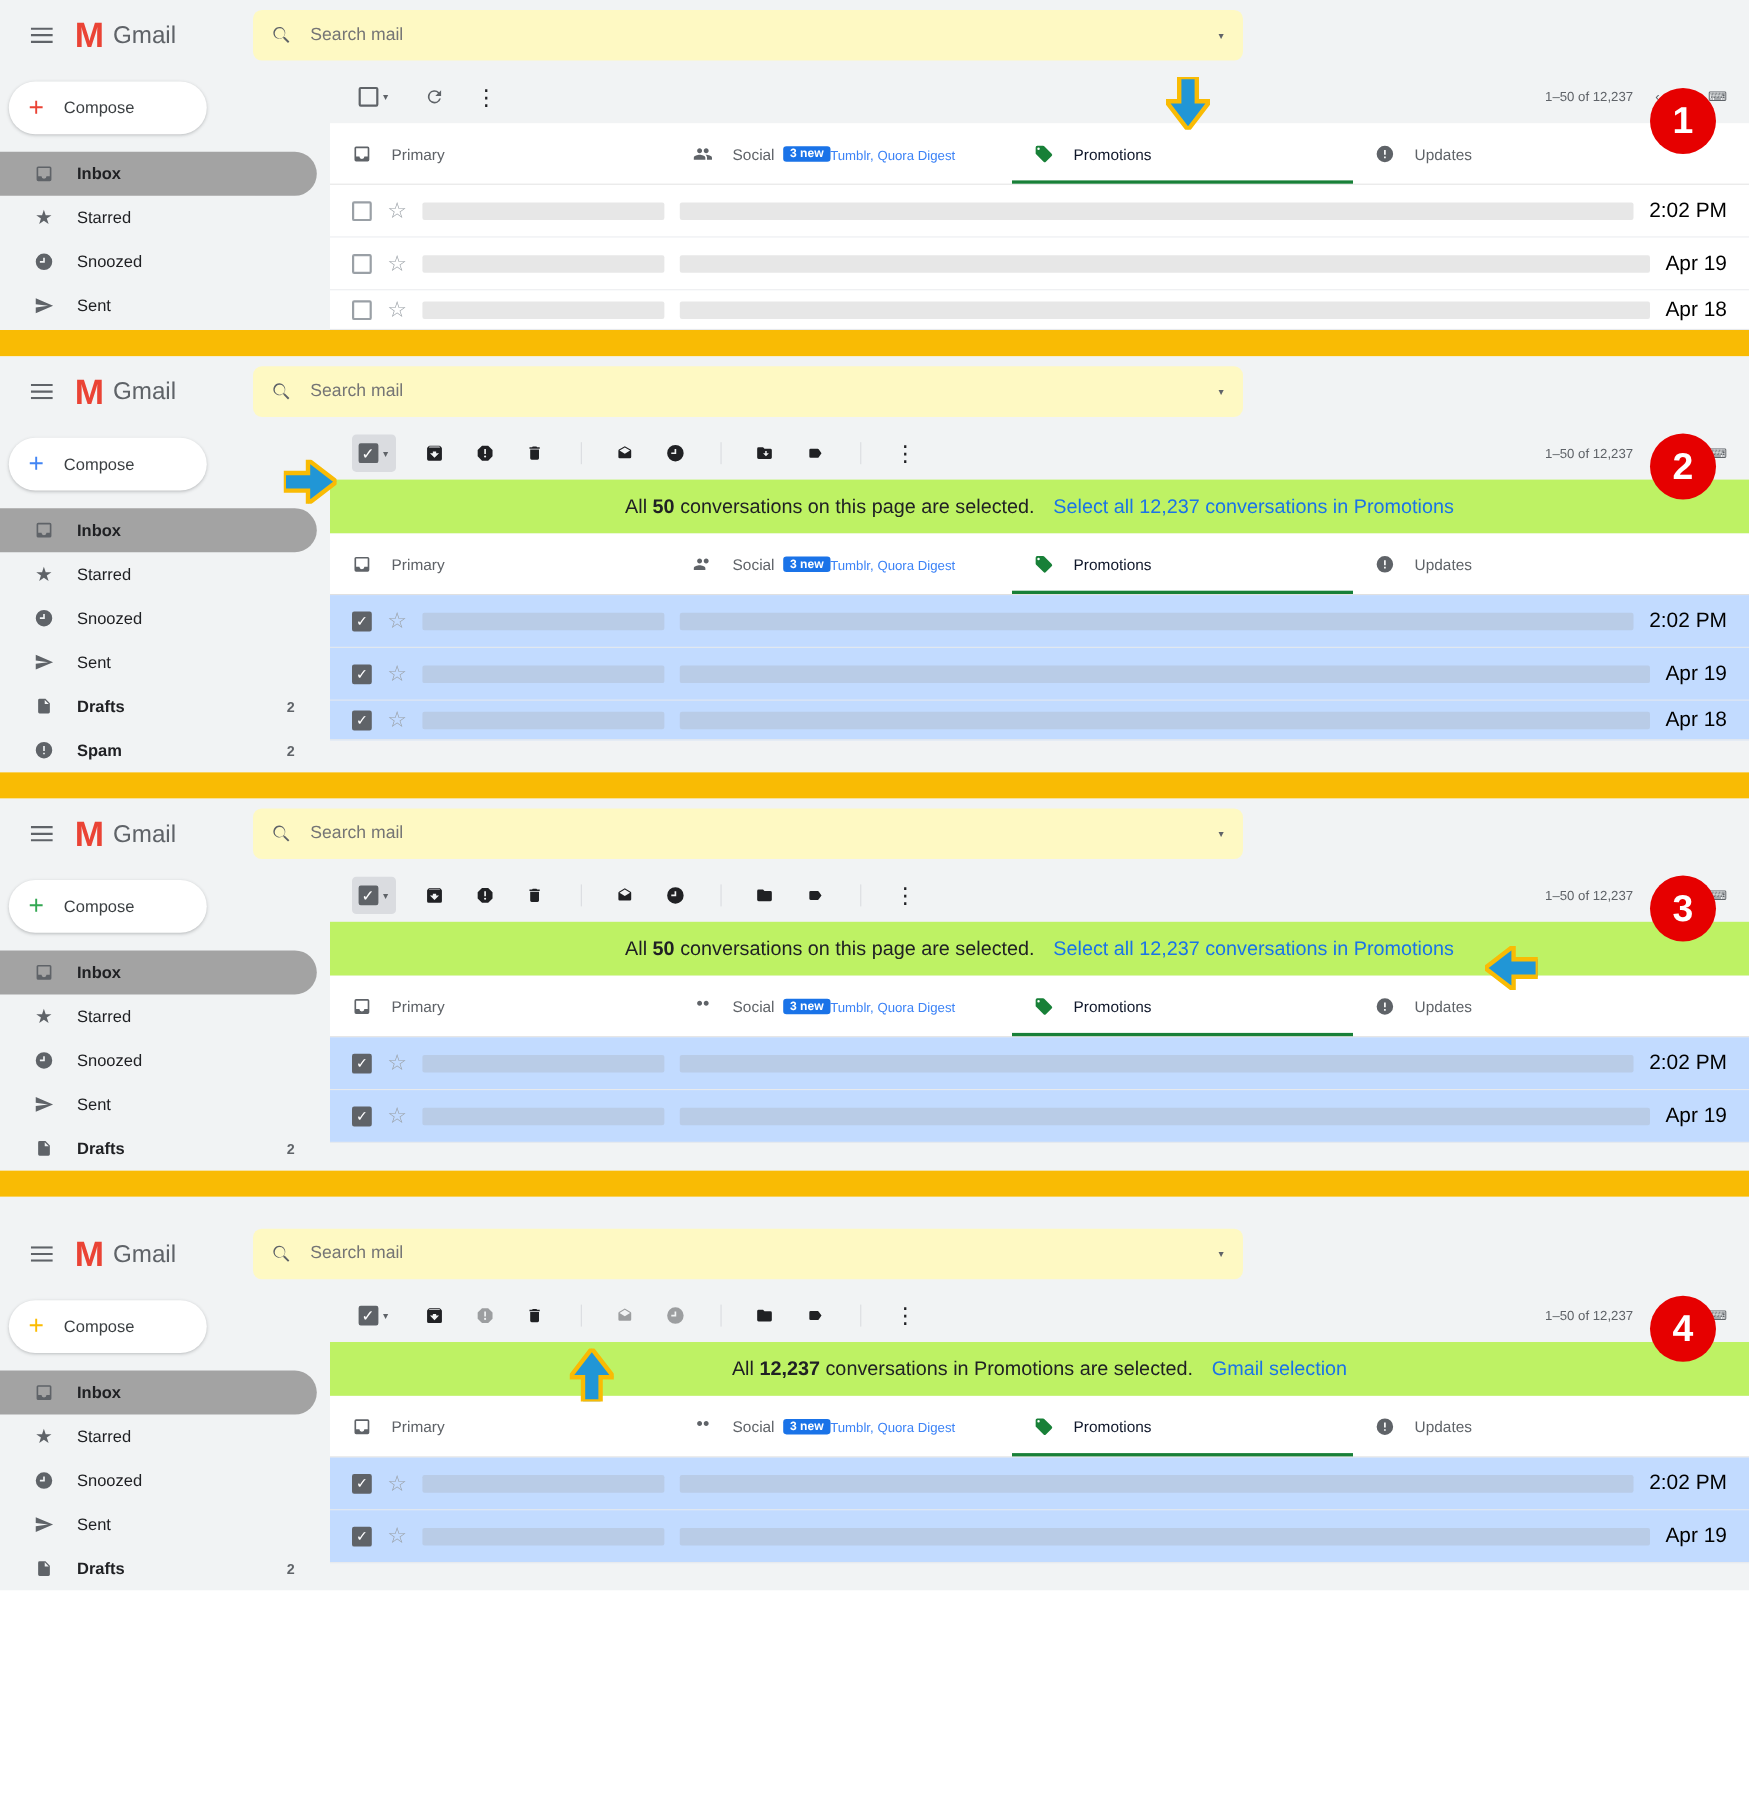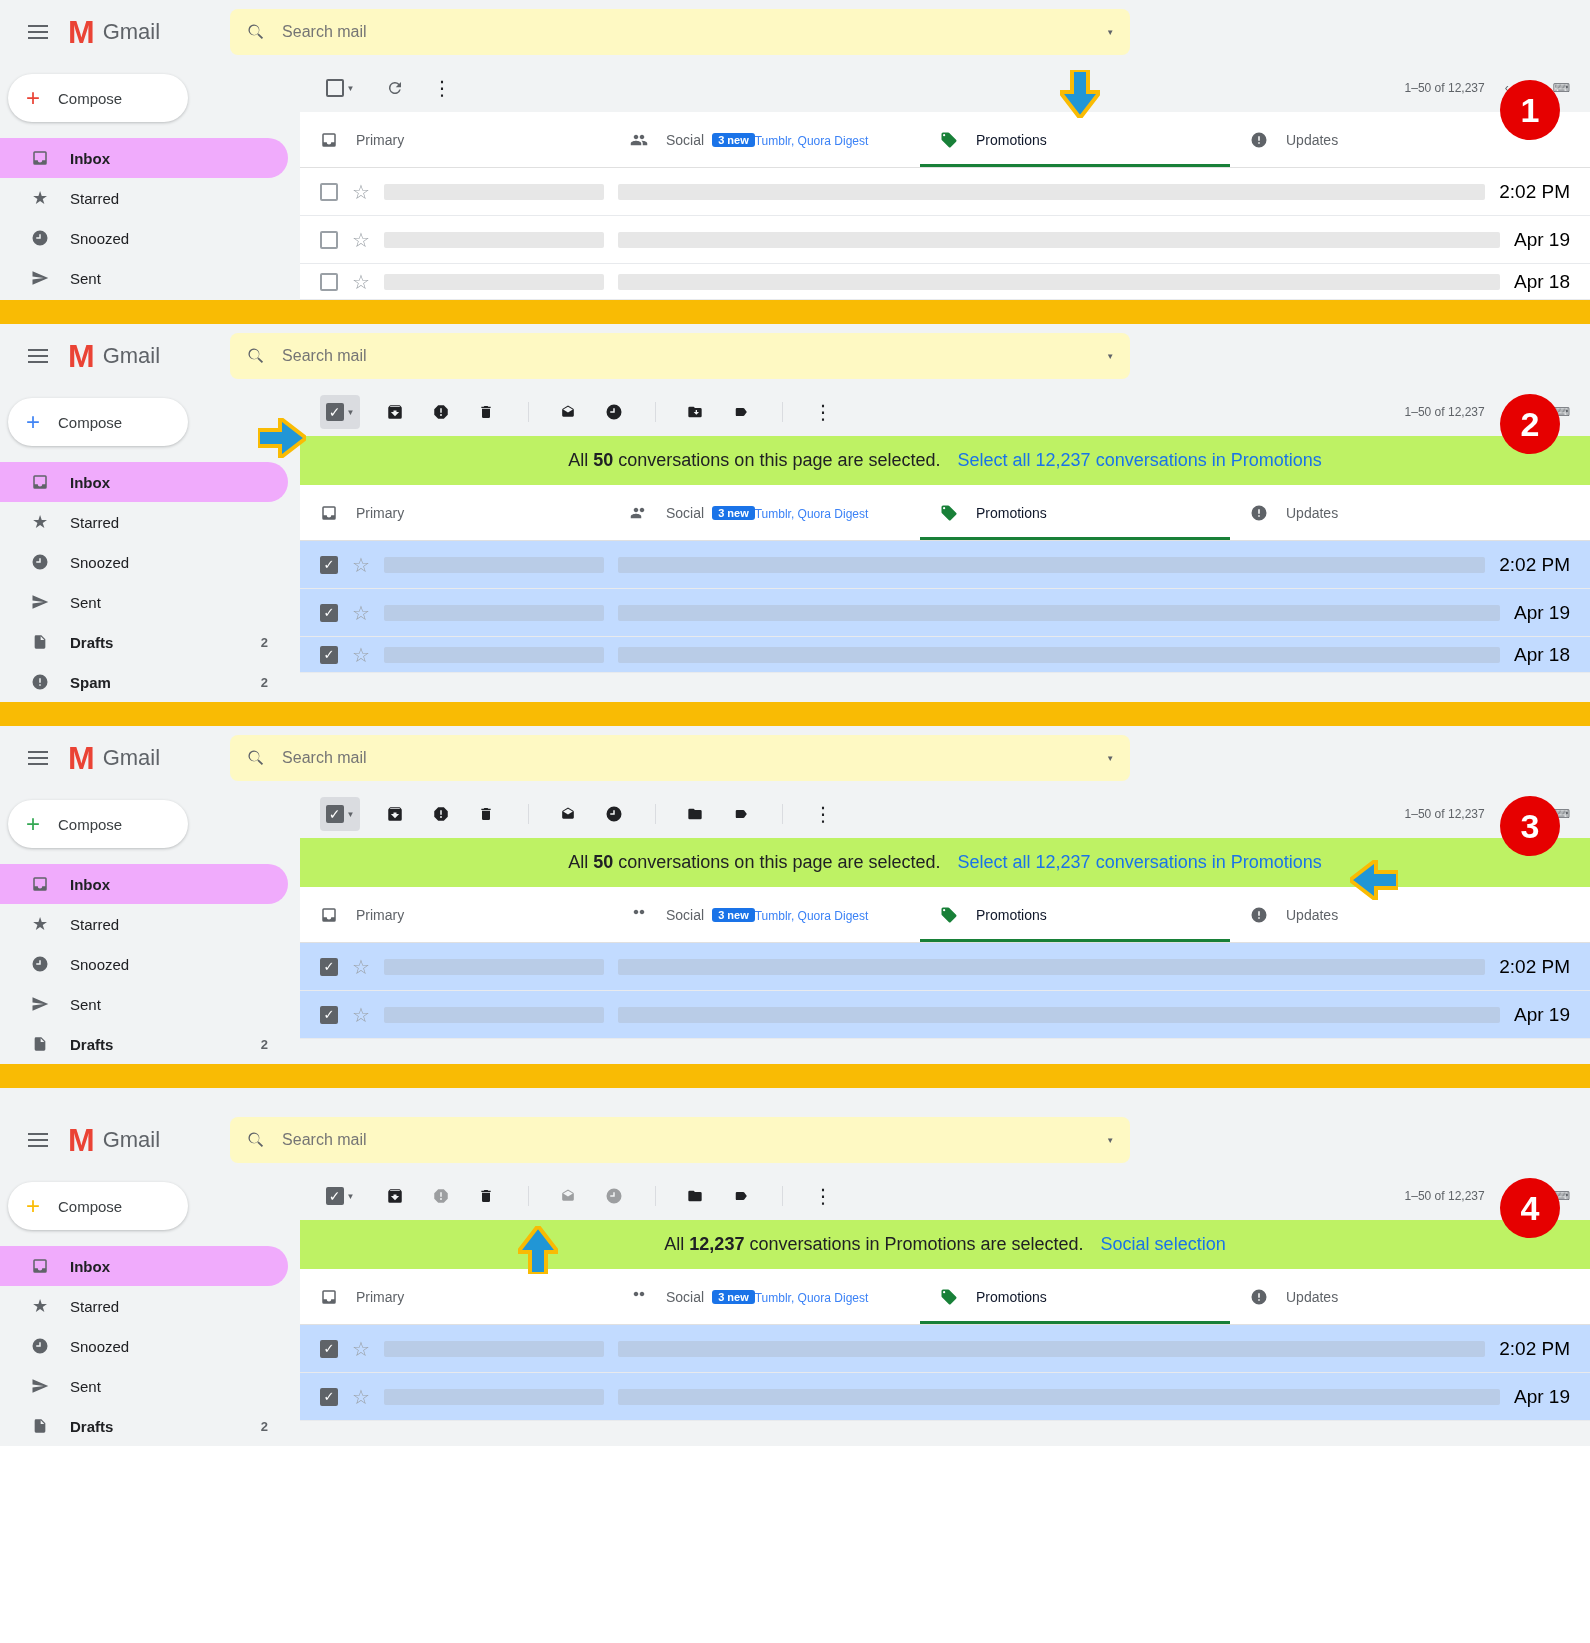--- a/index.html
+++ b/index.html
@@ -14,21 +14,21 @@
 .m-blue { color: #4285f4; }
 .m-yellow { color: #fbbc04; }
 .m-green { color: #34a853; }
 .search-bar { flex: 0 0 900px; height: 46px; background: #fef9c3; border-radius: 8px; display: flex; align-items: center; padding: 0 16px; }
 .search-bar input { flex: 1; background: transparent; border: none; outline: none; font-size: 16px; color: #5f6368; padding-left: 16px; }
 .body-row { display: flex; }
 .sidebar { width: 300px; flex-shrink: 0; padding-top: 10px; }
 .compose-btn { width: 180px; height: 48px; background: #fff; border-radius: 24px; box-shadow: 0 1px 3px rgba(60,64,67,.3); display: flex; align-items: center; padding-left: 18px; margin: 0 0 16px 8px; font-size: 15px; color: #3c4043; }
 .plus { font-size: 24px; margin-right: 18px; font-weight: 400; }
 .nav-item { height: 40px; display: flex; align-items: center; padding: 0 20px 0 30px; font-size: 15px; color: #202124; border-radius: 0 20px 20px 0; margin-right: 12px; }
-.nav-item.active { background: #f0abfc; font-weight: bold; }
+.nav-item.active { background: #a3a3a3; font-weight: bold; }
 .nav-item .ico { width: 20px; margin-right: 20px; color: #5f6368; display: flex; justify-content: center; font-size: 18px; }
 .nav-item .count { margin-left: auto; color: #5f6368; font-size: 13px; }
 .nav-item.bold { font-weight: bold; }
 .main { flex: 1; display: flex; flex-direction: column; }
 .toolbar { height: 48px; display: flex; align-items: center; padding: 0 20px; }
 .tb-left { display: flex; align-items: center; gap: 26px; }
 .chk-master { width: 40px; height: 34px; display: flex; align-items: center; justify-content: center; border-radius: 4px; gap: 3px; }
 .chk-master.selected { background: #dadce0; }
 .chk-box { width: 18px; height: 18px; border: 2px solid #5f6368; border-radius: 2px; }
 .chk-box.checked { background: #5f6368; border-color: #5f6368; color: #fff; display: flex; align-items: center; justify-content: center; font-size: 14px; }
@@ -721,21 +721,21 @@
         </div>
         <div class="tb-right">
             <span>1–50 of 12,237</span>
             <span>‹</span>
             <span>›</span>
             <span>⌨</span>
           </div>
       </div>
       <div class="sel-banner">
         <span>All </span><b>12,237</b><span> conversations in Promotions are selected.</span>
-        <span class="sel-link">Social selection</span>
+        <span class="sel-link">Gmail selection</span>
       </div>
       <div class="tabs">
         <div class="tab">
             <span class="tab-ico">
               <svg width="18" height="18" viewBox="0 0 24 24">
                 <path fill="#5f6368" d="M19 3H5a2 2 0 0 0-2 2v14a2 2 0 0 0 2 2h14a2 2 0 0 0 2-2V5a2 2 0 0 0-2-2zm0 12h-4a3 3 0 0 1-6 0H5V5h14z"></path>
               </svg>
             </span>
             <span>Primary</span>
           </div>

